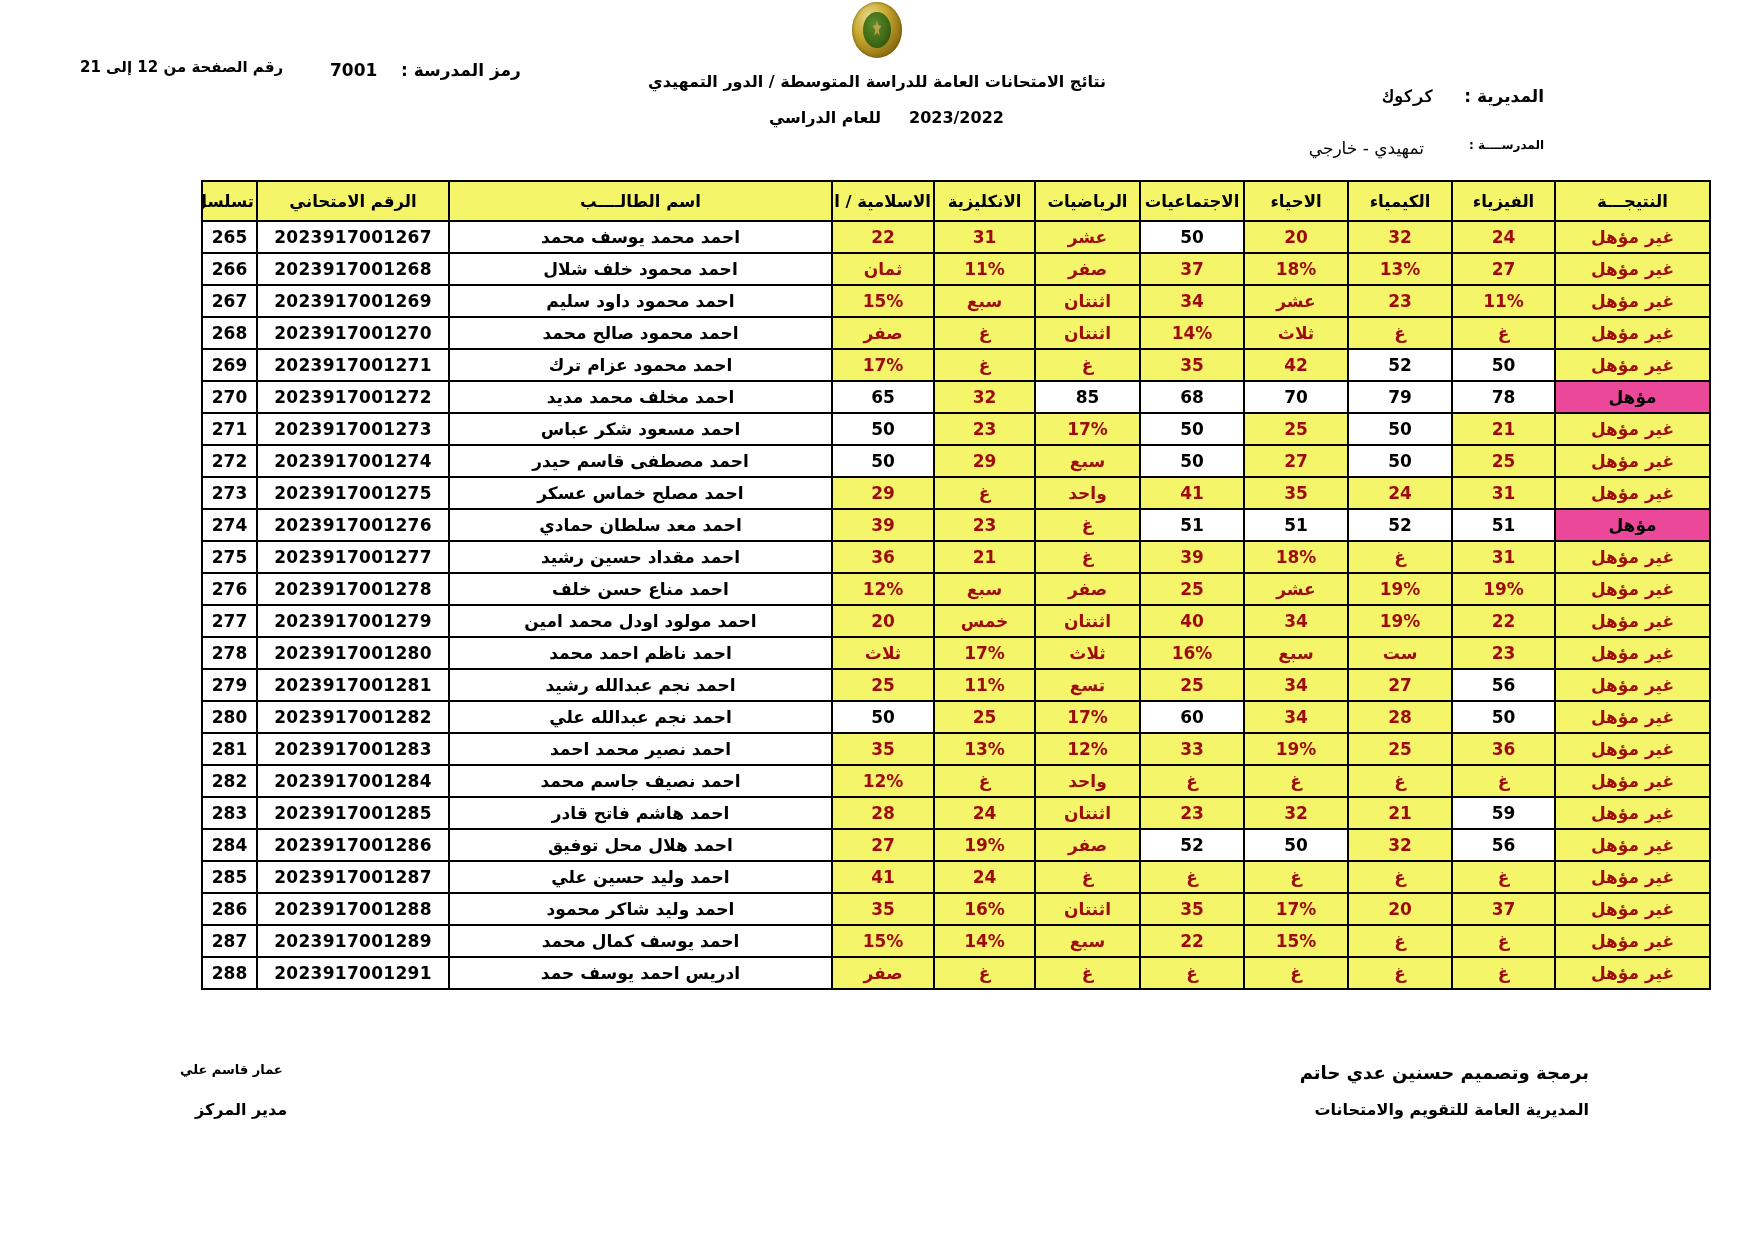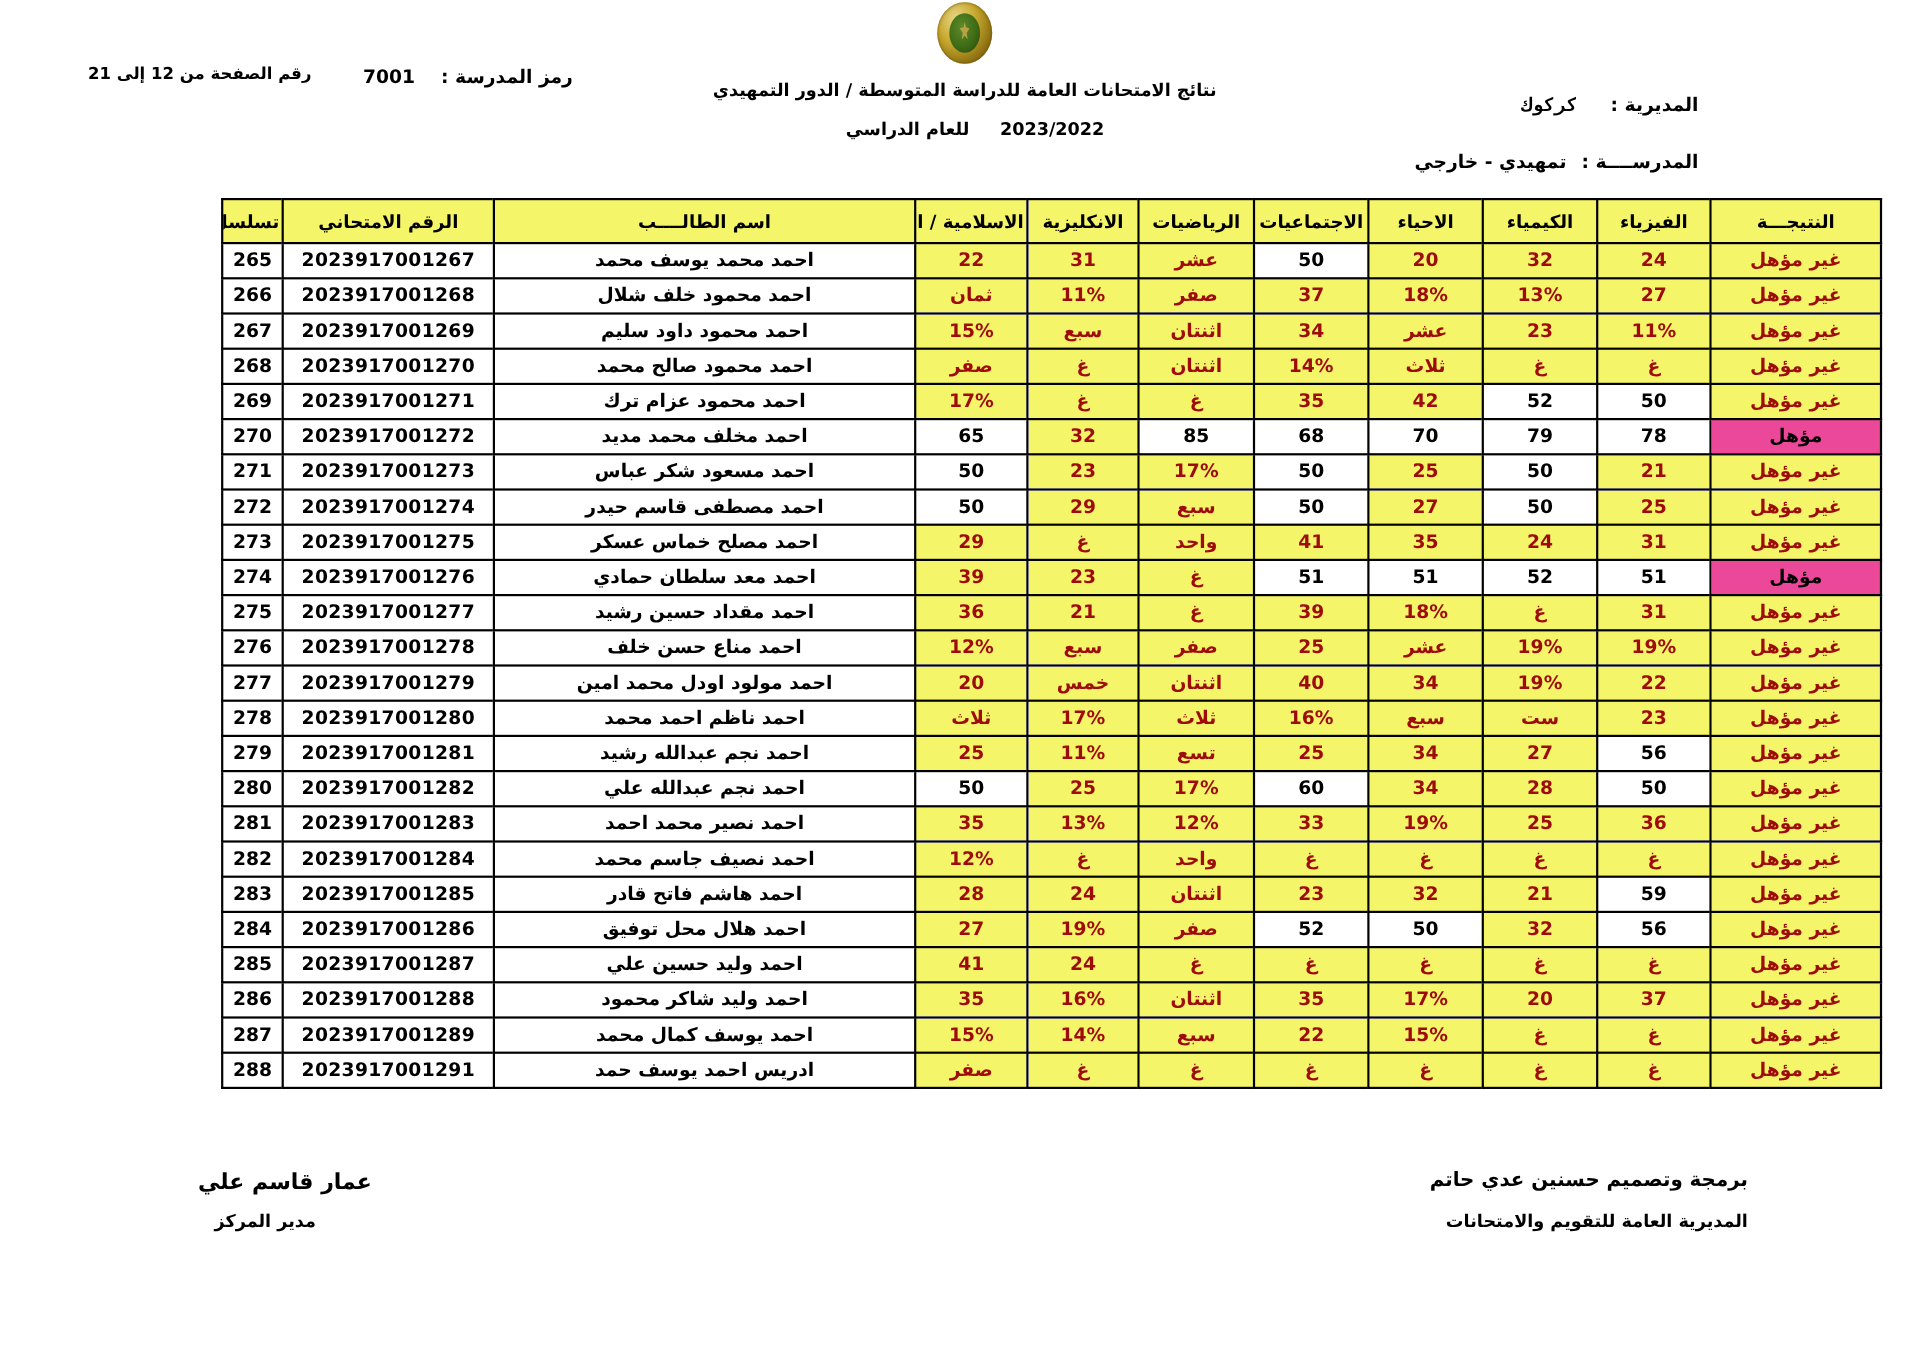--- a/index.html
+++ b/index.html
@@ -126,30 +126,30 @@
     right: 320px;
     font-size: 17px;
     font-weight: bold;
     white-space: nowrap;
     font-family: Liberation Mono, monospace;
   }
   .hdr-school {
     position: absolute;
     top: 138px;
     right: 210px;
-    font-size: 17px;
+    font-size: 12px;
     font-weight: bold;
     white-space: nowrap;
   }
   .hdr-school-val {
     position: absolute;
     top: 138px;
     right: 330px;
     font-size: 17px;
-    font-weight: bold;
+    font-weight: normal;
     white-space: nowrap;
   }
 
   
   .table-wrap {
     position: absolute;
     top: 180px;
     right: 43px;
     width: 1468px;
   }
@@ -219,21 +219,21 @@
     top: 50px;
     right: 165px;
     font-size: 16px;
     font-weight: bold;
     white-space: nowrap;
   }
   .ft-left-1 {
     position: absolute;
     top: 12px;
     left: 180px;
-    font-size: 20px;
+    font-size: 13px;
     font-weight: bold;
     white-space: nowrap;
   }
   .ft-left-2 {
     position: absolute;
     top: 50px;
     left: 195px;
     font-size: 16px;
     font-weight: bold;
     white-space: nowrap;

